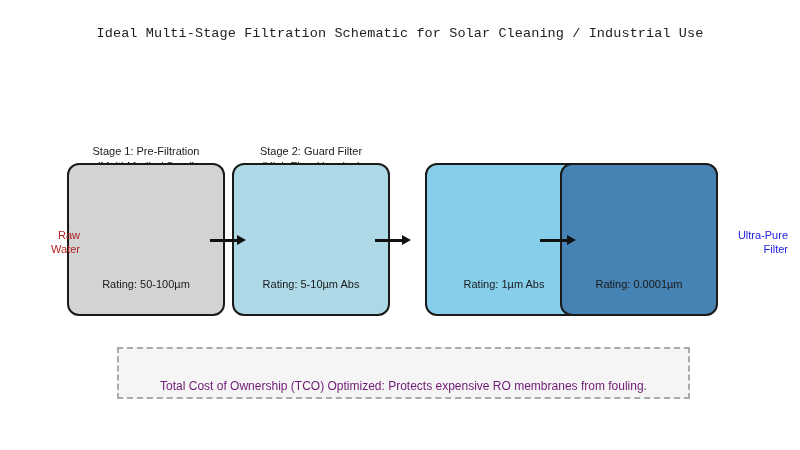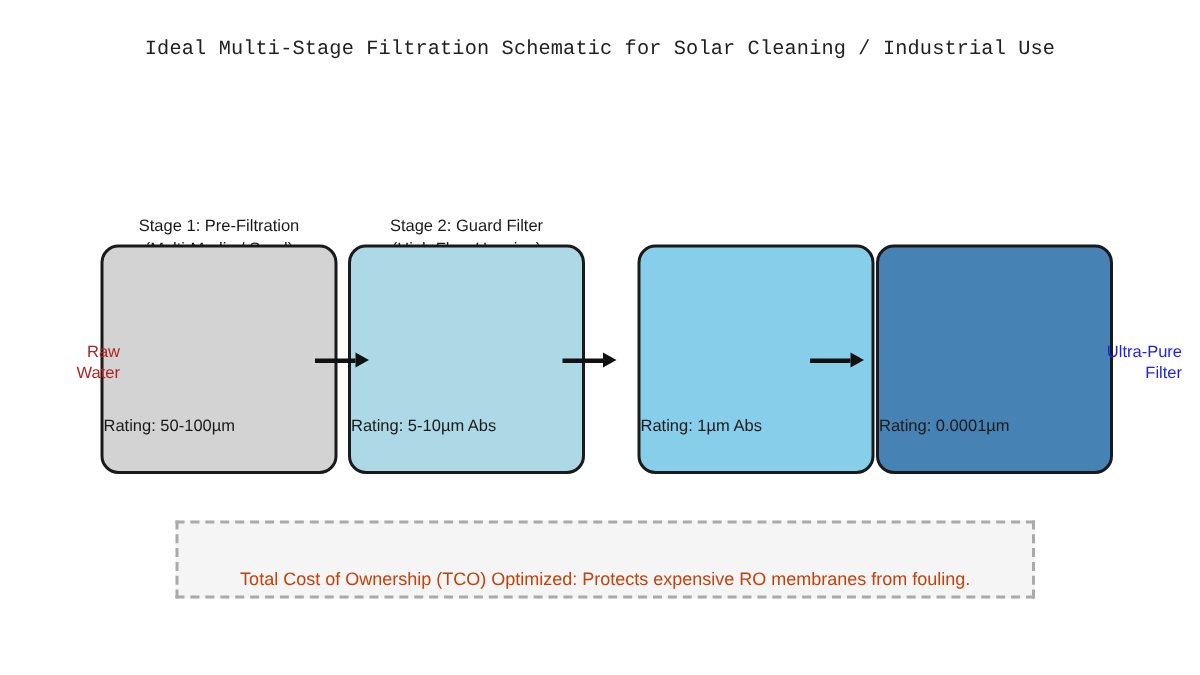--- a/index.html
+++ b/index.html
@@ -46,20 +46,21 @@
     height: 153px;
     box-sizing: border-box;
     border: 2px solid #1a1a1a;
     border-radius: 12px;
   }
   .rating {
     position: absolute;
     left: 0;
     right: 0;
     bottom: 24px;
+    text-align: center;
     font-size: 11px;
     font-weight: 500;
     color: #1a1a1a;
   }
   .flow-arrow {
     position: absolute;
     top: 239px;
     width: 27px;
     height: 2.6px;
     background: #111111;
@@ -119,30 +120,30 @@
 
   <div class="stage-box" style="left: 67px; background-color: rgb(211, 211, 211);">
     <div class="rating">Rating: 50-100µm</div>
   </div>
   <div class="stage-box" style="left: 232px; background-color: rgb(173, 216, 230);">
     <div class="rating">Rating: 5-10µm Abs</div>
   </div>
   <div class="stage-box" style="left: 397px; background-color: rgb(135, 206, 235); margin-left: 28px;">
     <div class="rating">Rating: 1µm Abs</div>
   </div>
-  <div class="stage-box" style="left: 584px; background-color: rgb(70, 130, 180); text-decoration: underline;">
+  <div class="stage-box" style="left: 560px; background-color: rgb(70, 130, 180); text-decoration: underline;">
     <div class="rating">Rating: 0.0001µm</div>
   </div>
 
   <div class="flow-arrow" style="left:210px"></div>
   <div class="flow-arrow" style="left:375px"></div>
   <div class="flow-arrow" style="left:540px"></div>
 
   <div class="side-label left" style="color: rgb(178, 34, 34);">Raw
 Water</div>
   <div class="side-label right" style="color: rgb(34, 34, 221);">Ultra-Pure
 Filter</div>
 
   <div class="tco-box">
-    <div class="tco-text" style="color: #c2410c; margin-top: 20px;">Total Cost of Ownership (TCO) Optimized: Protects expensive RO membranes from fouling.</div>
+    <div class="tco-text" style="color: #701a75; margin-top: 20px;">Total Cost of Ownership (TCO) Optimized: Protects expensive RO membranes from fouling.</div>
   </div>
 
 </div>
 
 </body></html>

